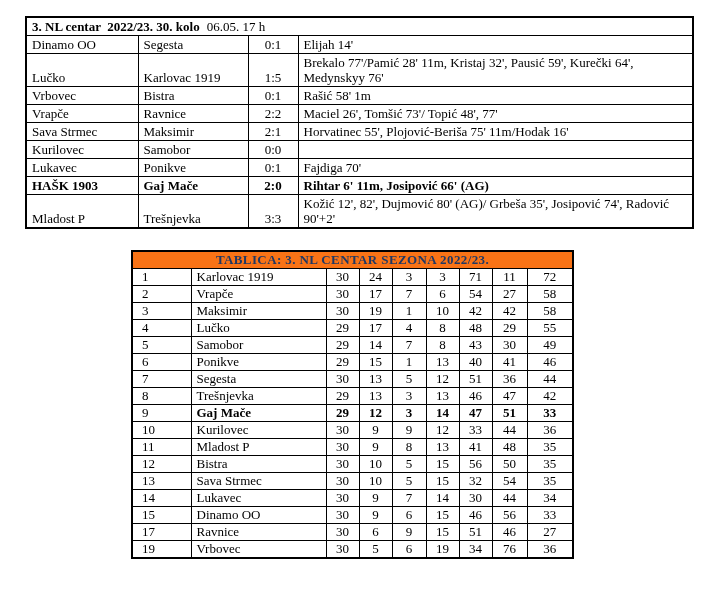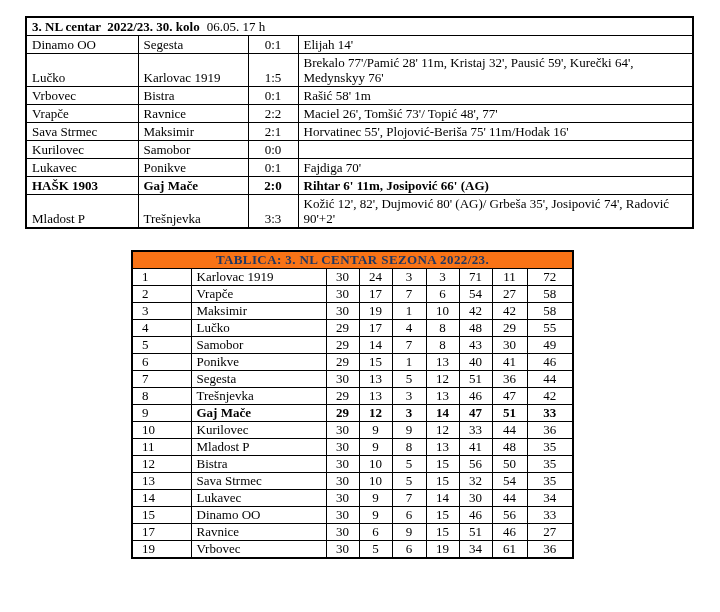--- a/index.html
+++ b/index.html
@@ -300,19 +300,19 @@
           <td class="c-num">27</td>
         </tr>
         <tr>
           <td class="c-pos">19</td>
           <td class="c-team">Vrbovec</td>
           <td class="c-num">30</td>
           <td class="c-num">5</td>
           <td class="c-num">6</td>
           <td class="c-num">19</td>
           <td class="c-num">34</td>
-          <td class="c-num">61</td>
+          <td class="c-num">76</td>
           <td class="c-num">36</td>
         </tr>
       </tbody>
   </table>
 
 </div>
 
 </body></html>

